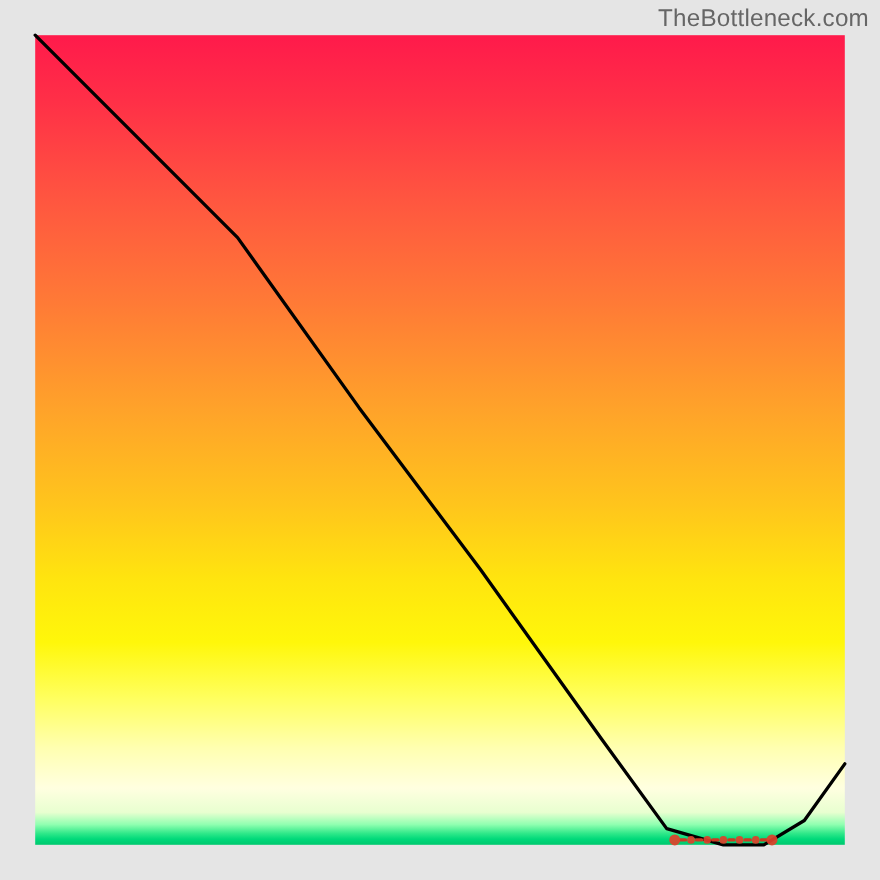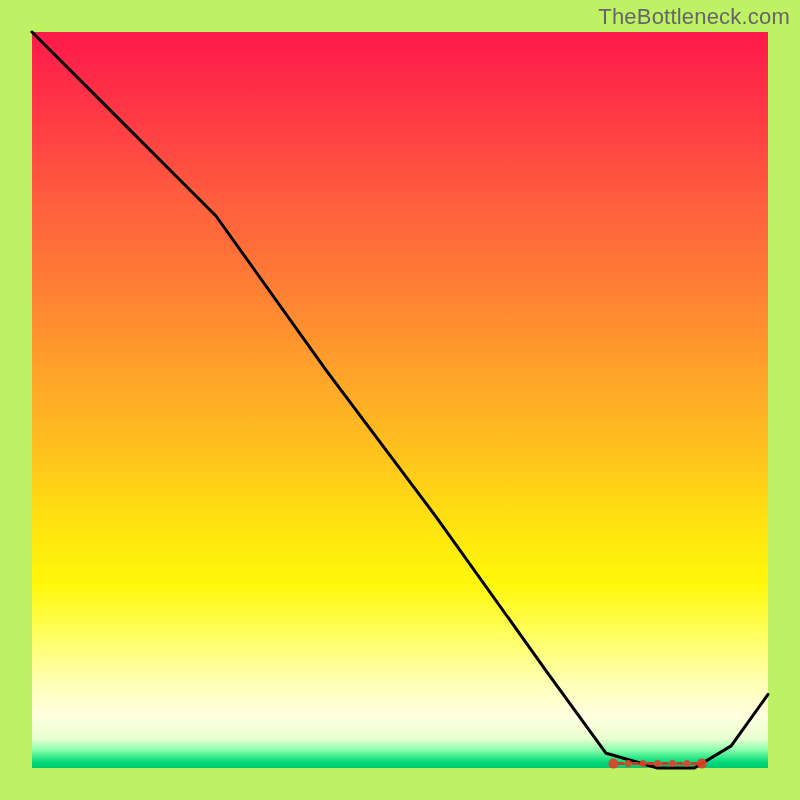--- a/index.html
+++ b/index.html
@@ -8,21 +8,21 @@
     width: 800px;
     height: 800px;
     background: #000;
     overflow: hidden;
     font-family: Arial, Helvetica, sans-serif;
   }
   .frame {
     position: relative;
     width: 800px;
     height: 800px;
-    background: #bef264;
+    background: #e5e5e5;
   }
   .watermark {
     position: absolute;
     top: 4px;
     right: 10px;
     color: #666;
     font-size: 22px;
     font-weight: 500;
     letter-spacing: 0.2px;
   }

